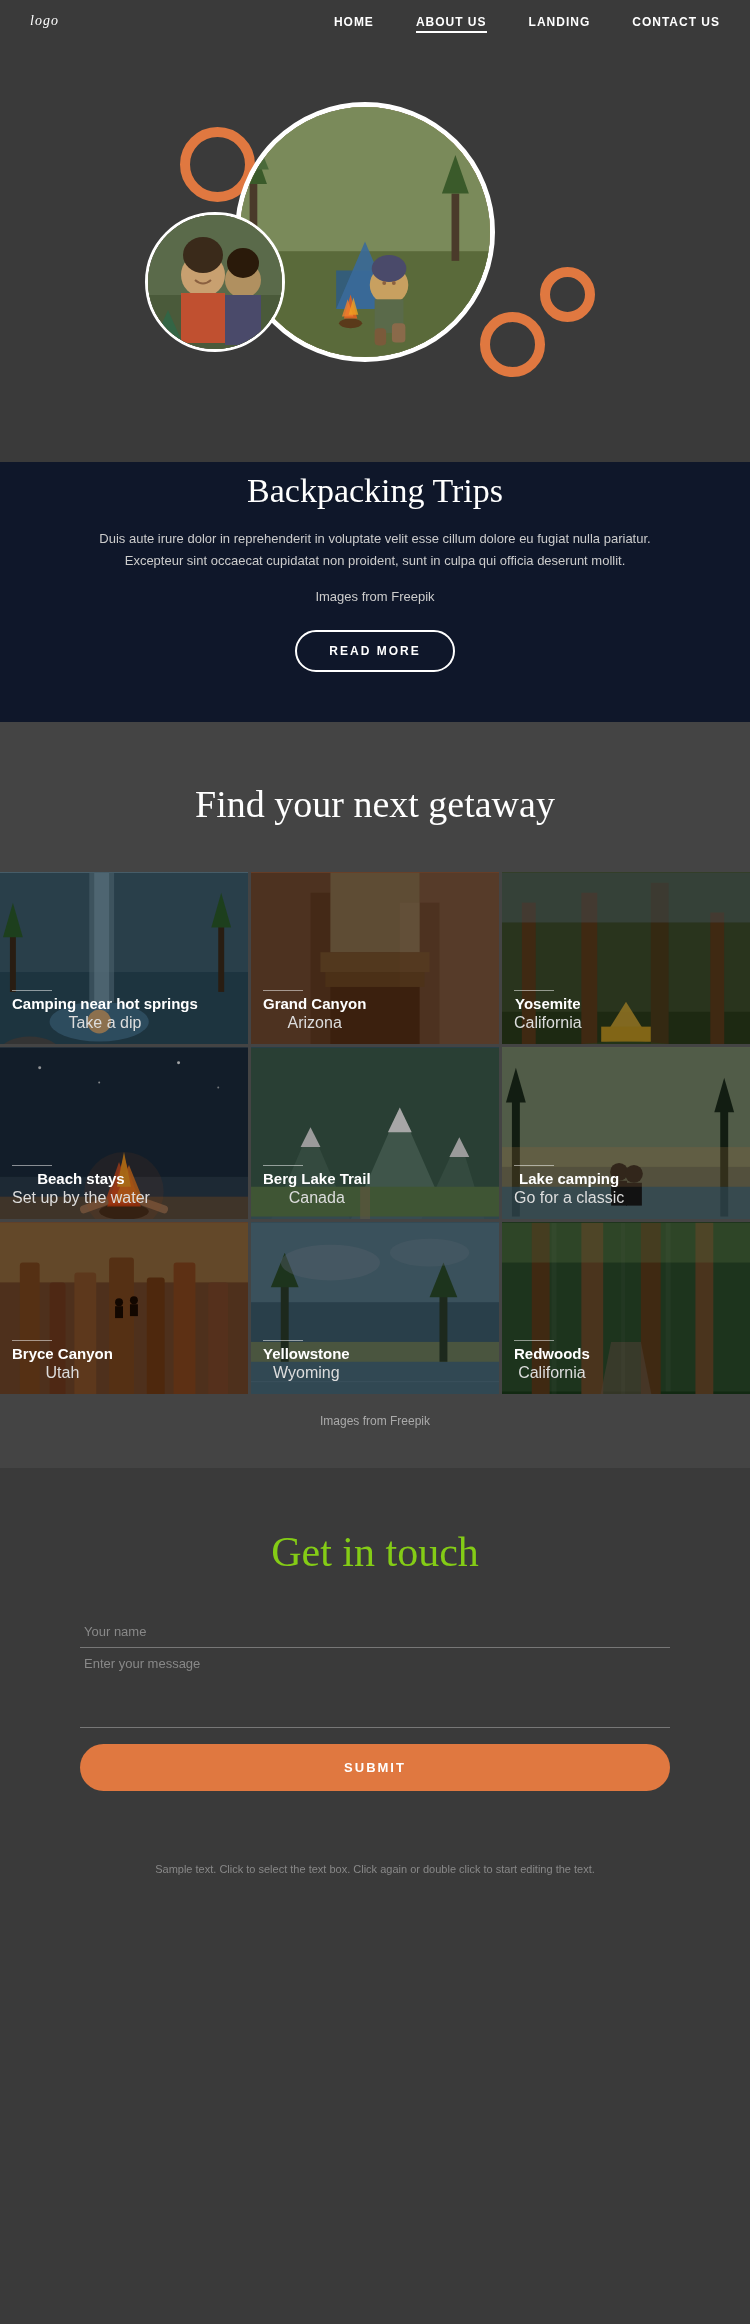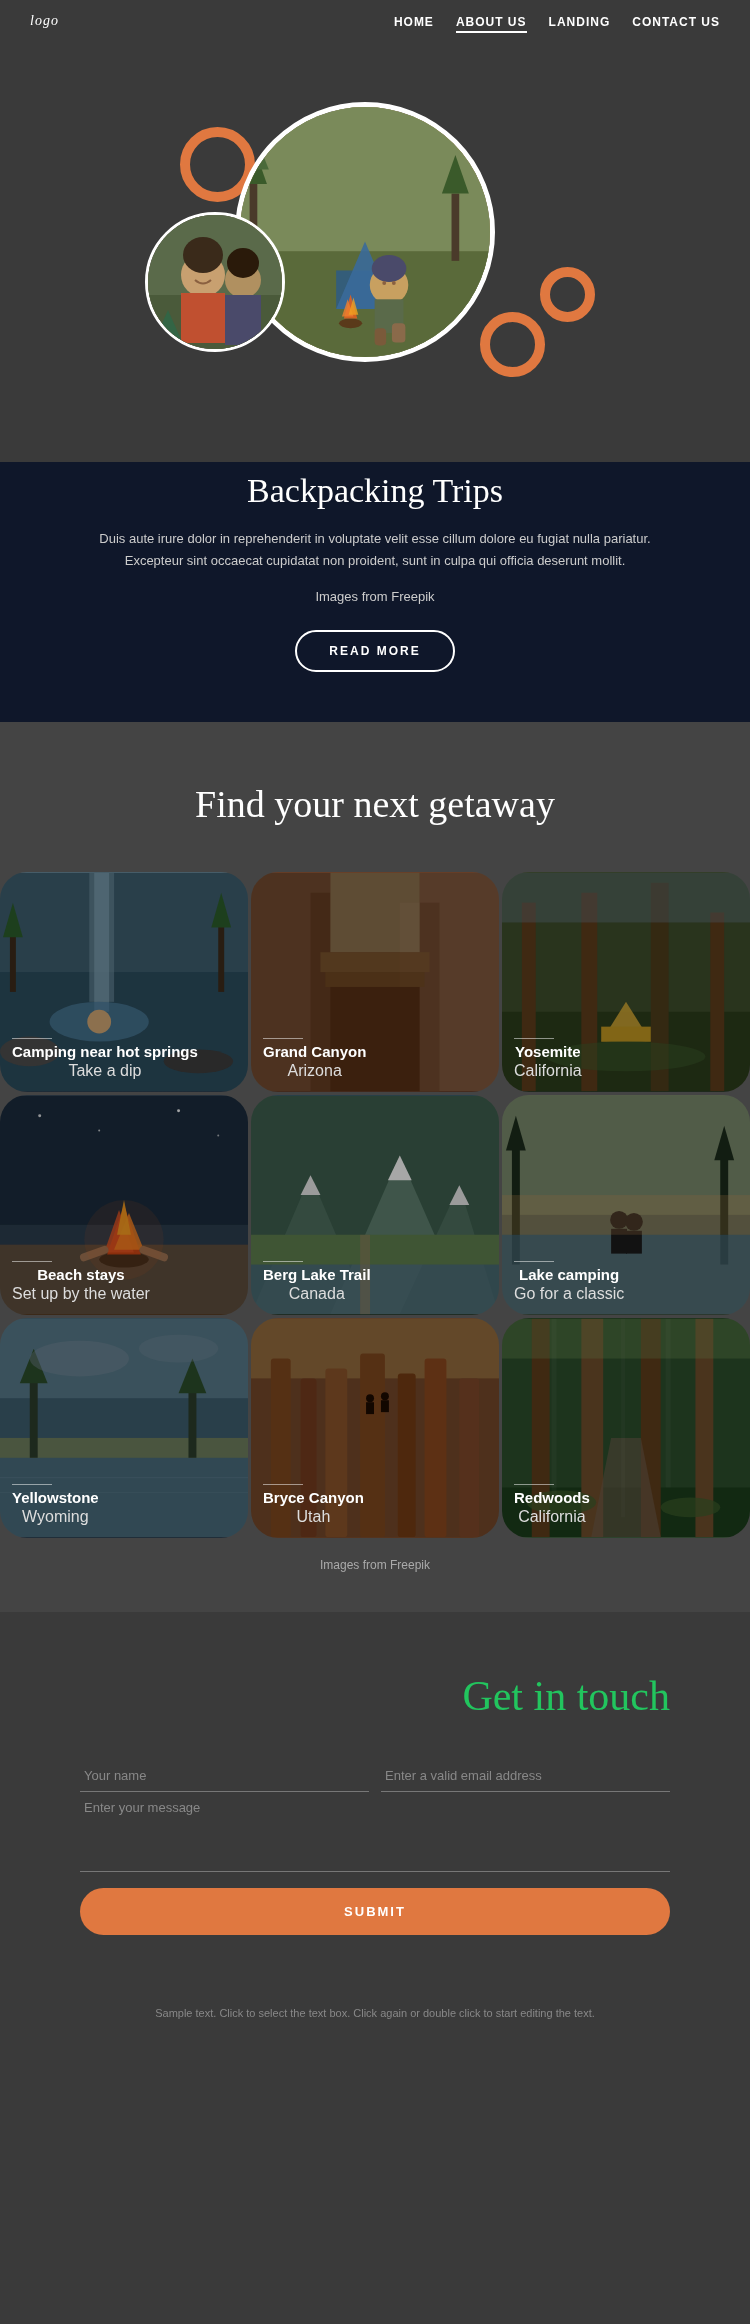--- a/index.html
+++ b/index.html
@@ -30,20 +30,21 @@
       gap: 22px;
       list-style: none;
     }
     .nav-links li a {
       color: #fff;
       text-decoration: none;
       font-size: 12px;
       letter-spacing: 1px;
       font-family: Arial, sans-serif;
       font-weight: 600;
+      margin-left: 20px;
     }
     .nav-links li a.active {
       border-bottom: 2px solid #fff;
       padding-bottom: 2px;
     }
 
     
     .hero {
       background: #3a3a3a;
       padding: 30px 0 50px;
@@ -168,24 +169,23 @@
 
     
     .grid-3 {
       display: grid;
       grid-template-columns: repeat(3, 1fr);
       gap: 3px;
       margin: 0;
     }
     .grid-item {
       position: relative;
-      height: 220px;
+      height: 172px;
       overflow: hidden;
       cursor: pointer;
-      border-radius: 27px;
     }
     .grid-item-bg {
       width: 100%;
       height: 100%;
       background-size: cover;
       background-position: center;
       filter: brightness(0.7);
       transition: transform 0.3s;
     }
     .grid-item-info {
@@ -235,22 +235,21 @@
     
     .contact {
       background: #3a3a3a;
       padding: 60px 80px 50px;
       text-align: center;
     }
     .contact h2 {
       font-size: 42px;
       font-weight: 400;
       margin-bottom: 40px;
-      color: #22c55e;
-      text-align: right;
+      color: #84cc16;
     }
     .form-row {
       display: flex;
       gap: 12px;
       margin-bottom: 0;
     }
     .form-row input {
       flex: 1;
       background: transparent;
       border: none;
@@ -563,50 +562,20 @@
         </svg>
       </div>
       <div class="grid-item-info">
         <div class="grid-divider"></div>
         <div class="grid-item-title">Lake camping</div>
         <div class="grid-item-sub">Go for a classic</div>
       </div>
     </div>
 
     <div class="grid-item">
-      <div class="grid-item-bg bg-yellowstone">
-        <svg width="100%" height="220" viewBox="0 0 250 220">
-          <rect width="250" height="220" fill="#3a5a6a"></rect>
-
-          <rect x="0" y="0" width="250" height="80" fill="#5a7a8a" opacity="0.8"></rect>
-
-          <rect x="0" y="130" width="250" height="90" fill="#4a6a7a" opacity="0.8"></rect>
-
-          <rect x="0" y="120" width="250" height="20" fill="#6a7a5a"></rect>
-
-          <rect x="30" y="60" width="8" height="80" fill="#2a3a2a"></rect>
-          <polygon points="34,30 20,65 48,65" fill="#2a4a2a"></polygon>
-          <rect x="190" y="70" width="8" height="70" fill="#2a3a2a"></rect>
-          <polygon points="194,40 180,75 208,75" fill="#2a4a2a"></polygon>
-
-          <ellipse cx="80" cy="40" rx="50" ry="18" fill="#7a8a9a" opacity="0.4"></ellipse>
-          <ellipse cx="180" cy="30" rx="40" ry="14" fill="#7a8a9a" opacity="0.3"></ellipse>
-
-          <line x1="0" y1="160" x2="250" y2="160" stroke="#6a8a9a" stroke-width="1" opacity="0.3"></line>
-          <line x1="0" y1="175" x2="250" y2="175" stroke="#6a8a9a" stroke-width="1" opacity="0.2"></line>
-        </svg>
-      </div>
-      <div class="grid-item-info">
-        <div class="grid-divider"></div>
-        <div class="grid-item-title">Yellowstone</div>
-        <div class="grid-item-sub">Wyoming</div>
-      </div>
-    </div>
-
-    <div class="grid-item">
       <div class="grid-item-bg bg-bryce">
         <svg width="100%" height="220" viewBox="0 0 250 220">
           <rect width="250" height="220" fill="#8a5a3a"></rect>
 
           <rect x="0" y="0" width="250" height="60" fill="#c8a060" opacity="0.7"></rect>
 
           <rect x="20" y="40" width="20" height="180" fill="#9a5a2a" rx="3"></rect>
           <rect x="50" y="60" width="16" height="160" fill="#8a4a2a" rx="3"></rect>
           <rect x="75" y="50" width="22" height="170" fill="#aa6a3a" rx="3"></rect>
           <rect x="110" y="35" width="25" height="185" fill="#9a5a2a" rx="3"></rect>
@@ -623,20 +592,50 @@
         </svg>
       </div>
       <div class="grid-item-info">
         <div class="grid-divider"></div>
         <div class="grid-item-title">Bryce Canyon</div>
         <div class="grid-item-sub">Utah</div>
       </div>
     </div>
 
     <div class="grid-item">
+      <div class="grid-item-bg bg-yellowstone">
+        <svg width="100%" height="220" viewBox="0 0 250 220">
+          <rect width="250" height="220" fill="#3a5a6a"></rect>
+
+          <rect x="0" y="0" width="250" height="80" fill="#5a7a8a" opacity="0.8"></rect>
+
+          <rect x="0" y="130" width="250" height="90" fill="#4a6a7a" opacity="0.8"></rect>
+
+          <rect x="0" y="120" width="250" height="20" fill="#6a7a5a"></rect>
+
+          <rect x="30" y="60" width="8" height="80" fill="#2a3a2a"></rect>
+          <polygon points="34,30 20,65 48,65" fill="#2a4a2a"></polygon>
+          <rect x="190" y="70" width="8" height="70" fill="#2a3a2a"></rect>
+          <polygon points="194,40 180,75 208,75" fill="#2a4a2a"></polygon>
+
+          <ellipse cx="80" cy="40" rx="50" ry="18" fill="#7a8a9a" opacity="0.4"></ellipse>
+          <ellipse cx="180" cy="30" rx="40" ry="14" fill="#7a8a9a" opacity="0.3"></ellipse>
+
+          <line x1="0" y1="160" x2="250" y2="160" stroke="#6a8a9a" stroke-width="1" opacity="0.3"></line>
+          <line x1="0" y1="175" x2="250" y2="175" stroke="#6a8a9a" stroke-width="1" opacity="0.2"></line>
+        </svg>
+      </div>
+      <div class="grid-item-info">
+        <div class="grid-divider"></div>
+        <div class="grid-item-title">Yellowstone</div>
+        <div class="grid-item-sub">Wyoming</div>
+      </div>
+    </div>
+
+    <div class="grid-item">
       <div class="grid-item-bg bg-redwoods">
         <svg width="100%" height="220" viewBox="0 0 250 220">
           <rect width="250" height="220" fill="#2a4a2a"></rect>
 
           <rect x="0" y="170" width="250" height="50" fill="#1a3a1a"></rect>
 
           <rect x="30" y="0" width="18" height="220" fill="#5a3a1a"></rect>
           <rect x="80" y="0" width="22" height="220" fill="#6a4a2a"></rect>
           <rect x="140" y="0" width="20" height="220" fill="#5a3a1a"></rect>
           <rect x="195" y="0" width="18" height="220" fill="#6a4a2a"></rect>
@@ -665,21 +664,20 @@
   <p class="grid-images-credit">
     <span>Images from Freepik</span>
   </p>
 </section>
 
 <section class="contact">
   <h2>Get in touch</h2>
   <form>
     <div class="form-row">
       <input type="text" placeholder="Your name" style="">
-      <input type="email" placeholder="Enter a valid email address" style="">
     </div>
     <textarea class="form-textarea" placeholder="Enter your message" style=""></textarea>
     <button type="submit" class="submit-btn">SUBMIT</button>
   </form>
 </section>
 
 <div class="footer-note">
   <p>Sample text. Click to select the text box. Click again or double click to start editing the text.</p>
 </div>
 

